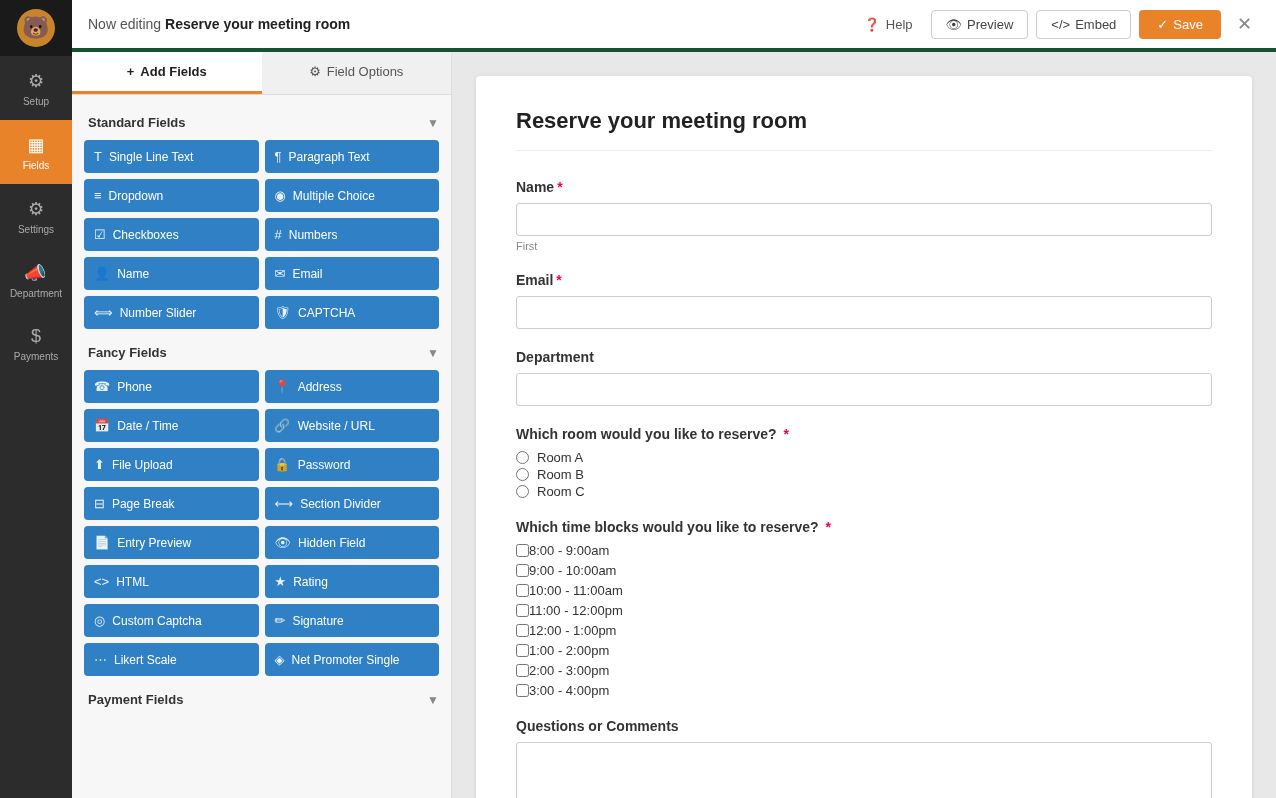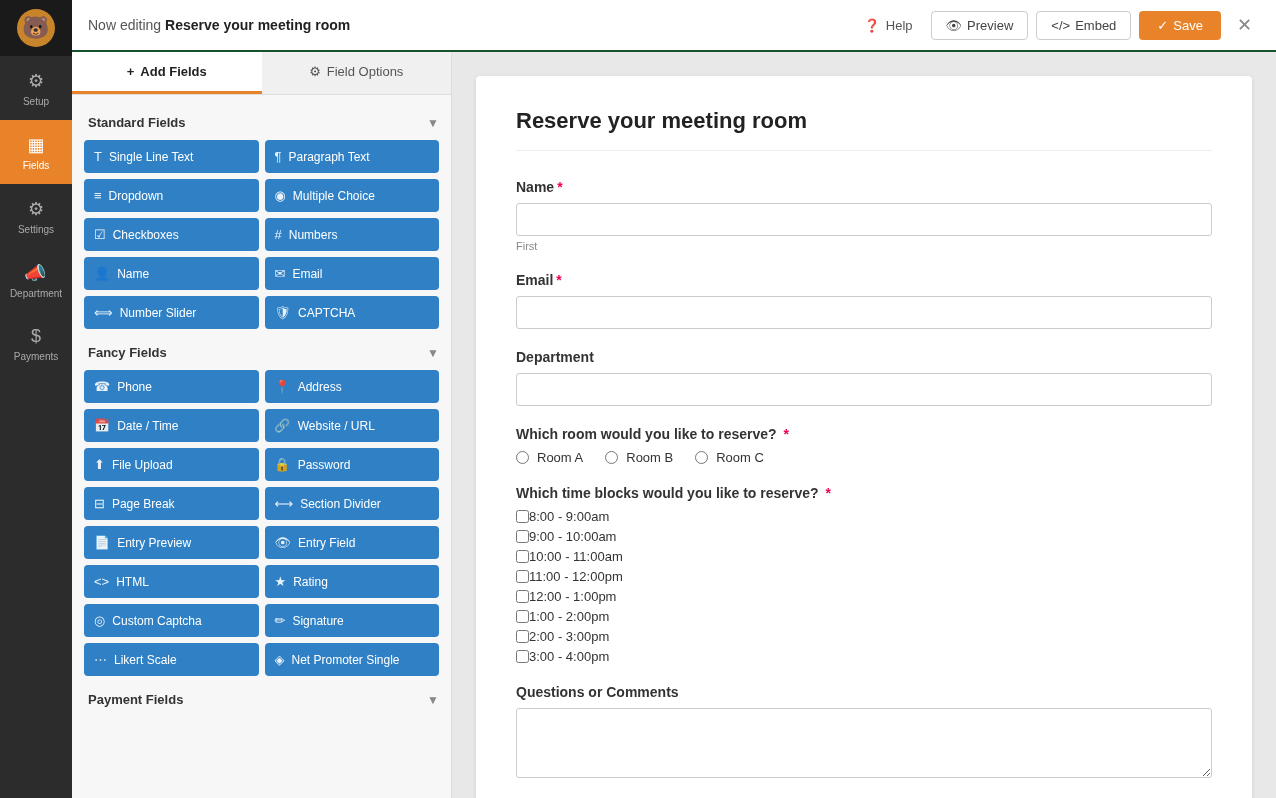--- a/index.html
+++ b/index.html
@@ -50,21 +50,21 @@
       color: #fff;
     }
     .sidebar-icon { font-size: 18px; }
 
     
     #topbar {
       position: absolute;
       top: 0; left: 72px; right: 0;
       height: 52px;
       background: #fff;
-      border-bottom: 2px solid #14532d;
+      border-bottom: 4px solid #14532d;
       display: flex;
       align-items: center;
       padding: 0 16px;
       z-index: 100;
     }
     #topbar .title {
       font-size: 14px;
       color: #555;
       flex: 1;
     }
@@ -219,21 +219,21 @@
     .form-input {
       width: 100%;
       border: 1px solid #ccc;
       border-radius: 3px;
       padding: 8px 10px;
       font-size: 13px;
       outline: none;
       color: #333;
     }
 
-    .radio-group { display: flex; flex-direction: row; gap: 22px; margin-top: 4px; }
+    .radio-group { display: flex; flex-direction: column; gap: 2px; margin-top: 4px; }
     .radio-item { display: flex; align-items: center; gap: 8px; font-size: 13px; color: #333; }
     .radio-item input[type=radio] { accent-color: #2f80c5; }
 
     .checkbox-group { display: flex; flex-direction: column; gap: 5px; margin-top: 4px; }
     .checkbox-item { display: flex; align-items: center; font-size: 13px; color: #333; }
     .checkbox-item input[type=checkbox] { accent-color: #2f80c5; }
 
     textarea.form-input { min-height: 70px; resize: vertical; }
 
     ::-webkit-scrollbar { width: 6px; }
@@ -396,21 +396,21 @@
         <button class="field-btn">
           <span class="ficon">⟷</span>
           <span>Section Divider</span>
         </button>
         <button class="field-btn">
           <span class="ficon">📄</span>
           <span>Entry Preview</span>
         </button>
         <button class="field-btn">
           <span class="ficon">👁</span>
-          <span>Entry Field</span>
+          <span>Hidden Field</span>
         </button>
         <button class="field-btn">
           <span class="ficon">&lt;&gt;</span>
           <span>HTML</span>
         </button>
         <button class="field-btn">
           <span class="ficon">★</span>
           <span>Rating</span>
         </button>
         <button class="field-btn">

